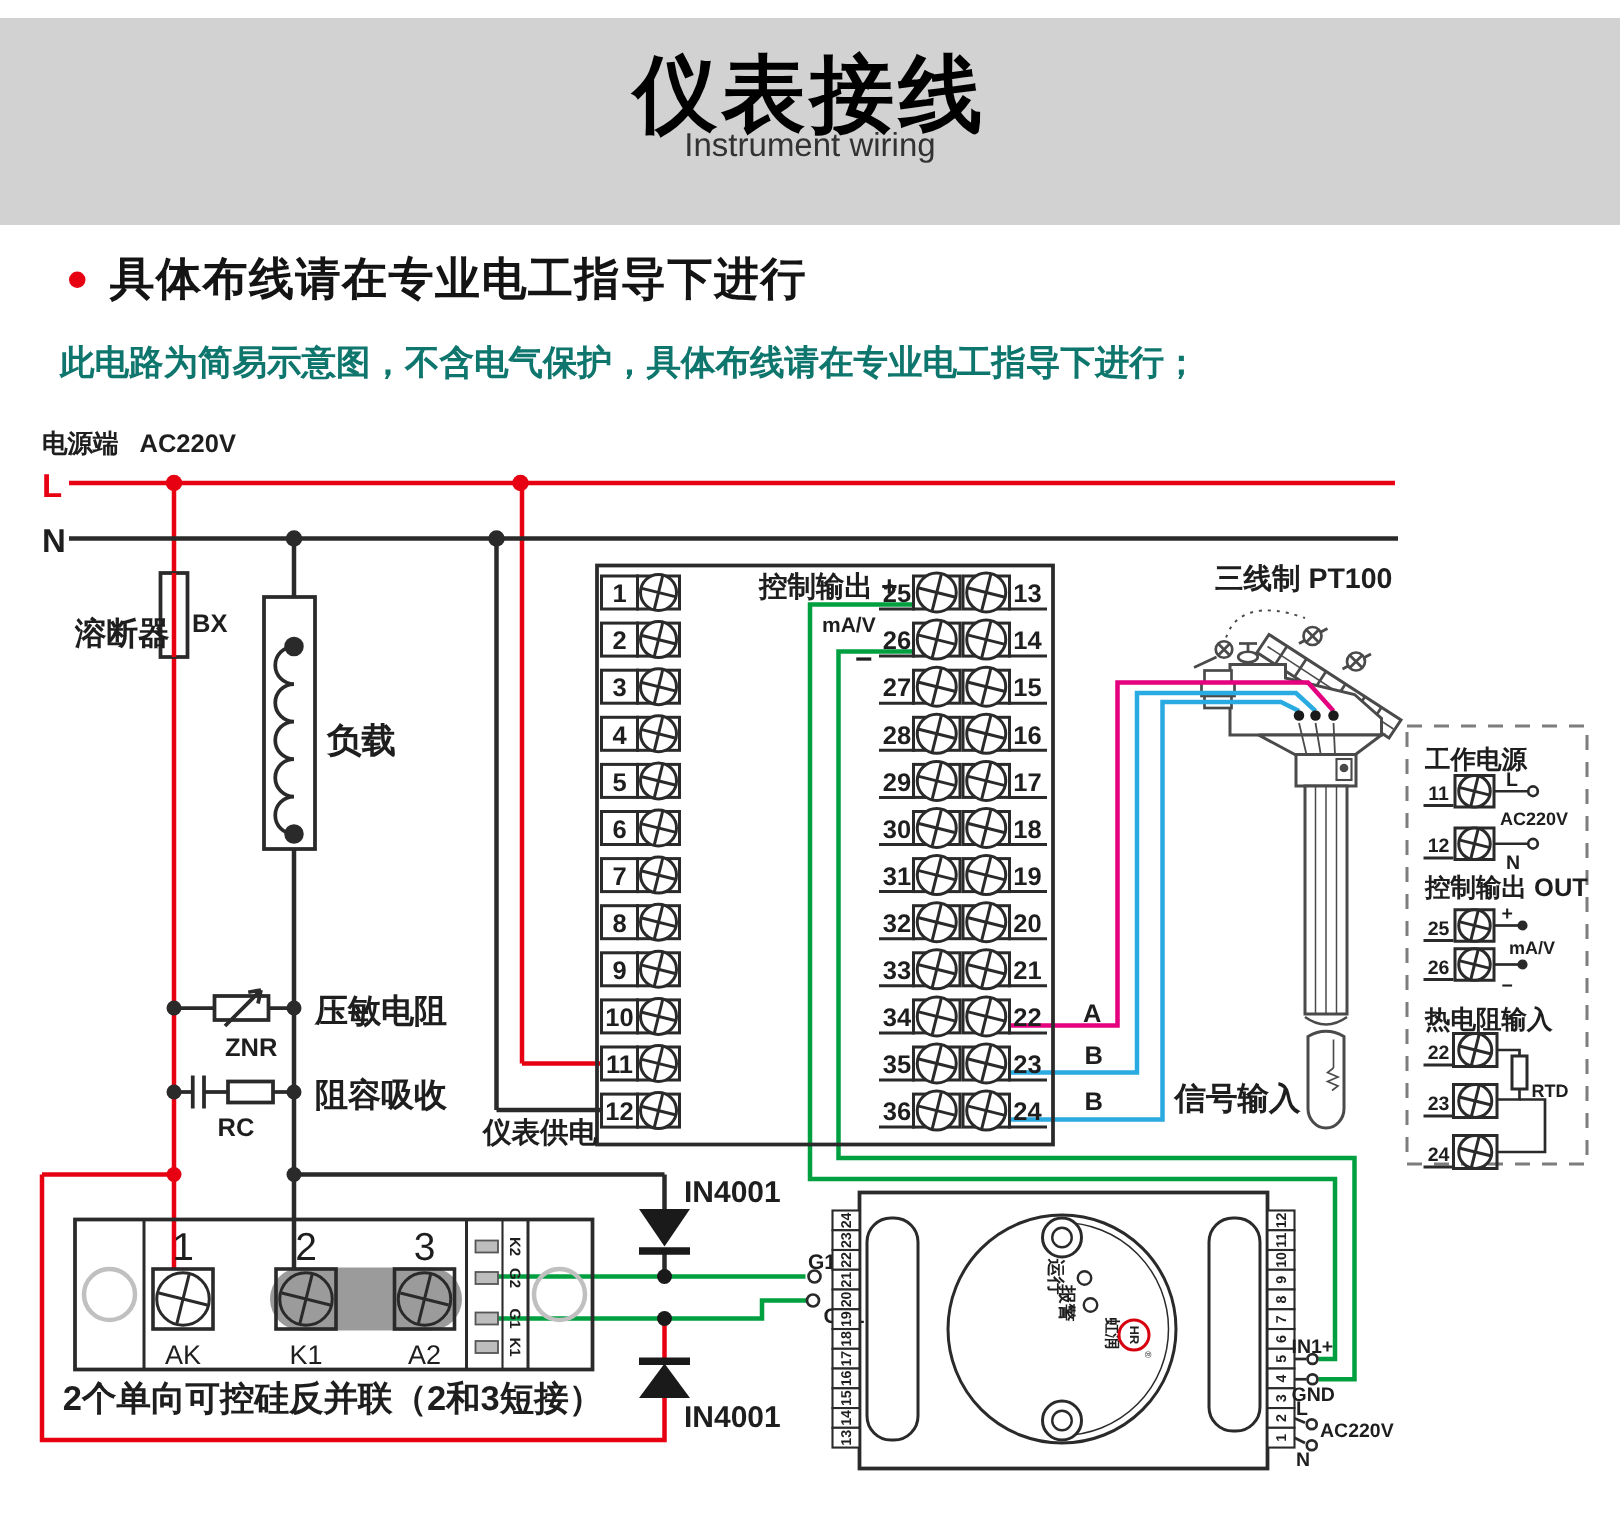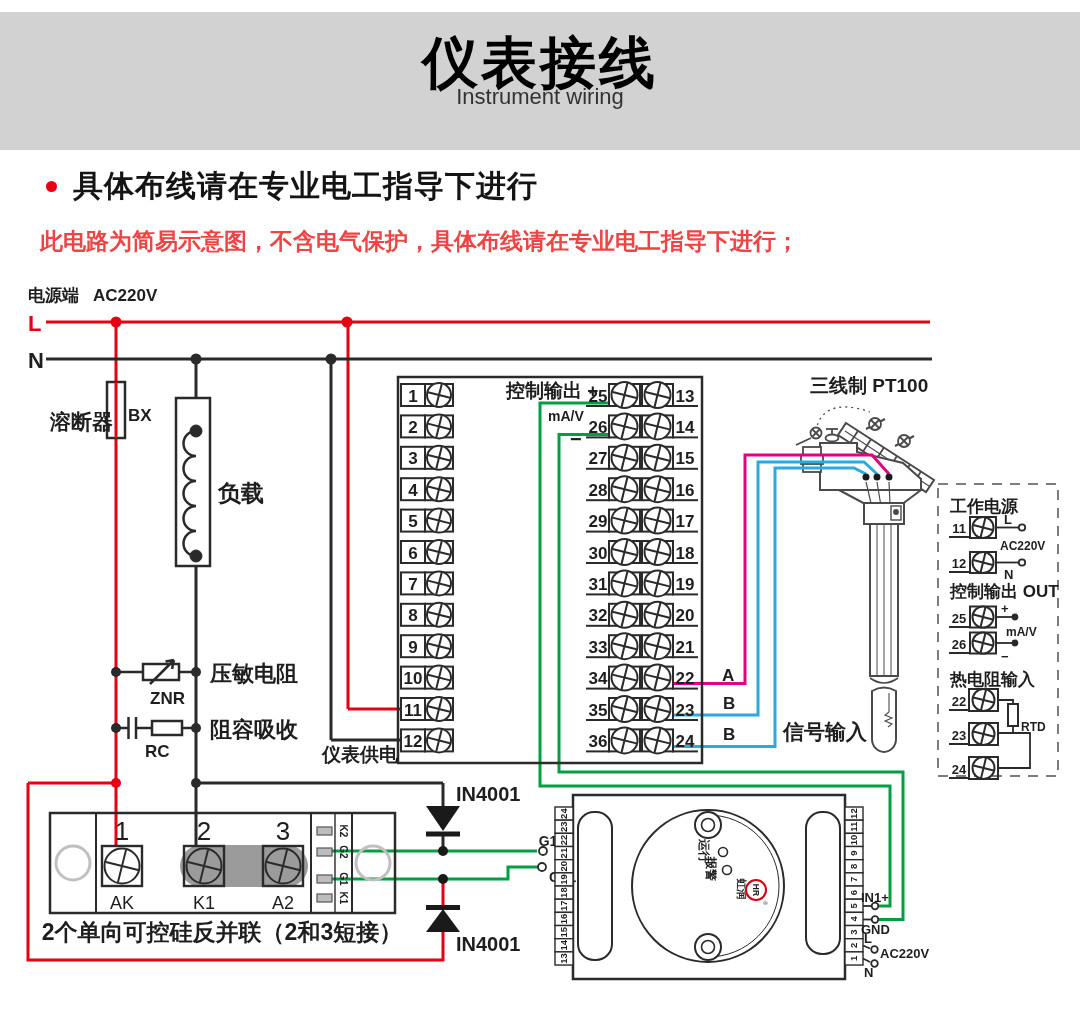--- a/index.html
+++ b/index.html
@@ -3,21 +3,21 @@
 <meta charset="utf-8">
 <style>
   html,body{margin:0;padding:0;background:#fff;}
   body{width:1080px;height:1012px;position:relative;font-family:"Liberation Sans",sans-serif;overflow:hidden;}
   .banner{position:absolute;left:0;top:12px;width:1080px;height:138px;background:#d2d2d2;text-align:center;}
   .banner .title{font-size:56px;font-weight:700;color:#000;letter-spacing:3px;padding-top:20px;line-height:1.1;}
   .banner .subtitle{font-size:22px;color:#323232;margin-top:-10px;}
   .heading{position:absolute;left:46px;top:166px;display:flex;align-items:center;}
   .heading .bullet{width:11px;height:11px;border-radius:50%;background:#e60012;margin-right:16px;flex:none;}
   .heading .htext{font-size:30px;font-weight:600;color:#141414;letter-spacing:1px;}
-  .warning{position:absolute;left:40px;top:226px;font-size:23px;font-weight:700;color:#ef4444;}
+  .warning{position:absolute;left:40px;top:226px;font-size:23px;font-weight:700;color:#0f766e;}
   svg{position:absolute;left:0;top:270px;}
   svg text{fill:#1e1e1e;}
   .t17{font-size:17px;font-weight:700}
   .t19{font-size:19px;font-weight:700}
   .t20{font-size:20px;font-weight:700}
   .t21{font-size:21px;font-weight:700}
   .t22{font-size:22px;font-weight:700}
   .t24{font-size:23px;font-weight:700}
   .num{font-size:17px;font-weight:700;text-anchor:middle}
   .scr-num{font-size:26px;font-weight:400;text-anchor:middle}

